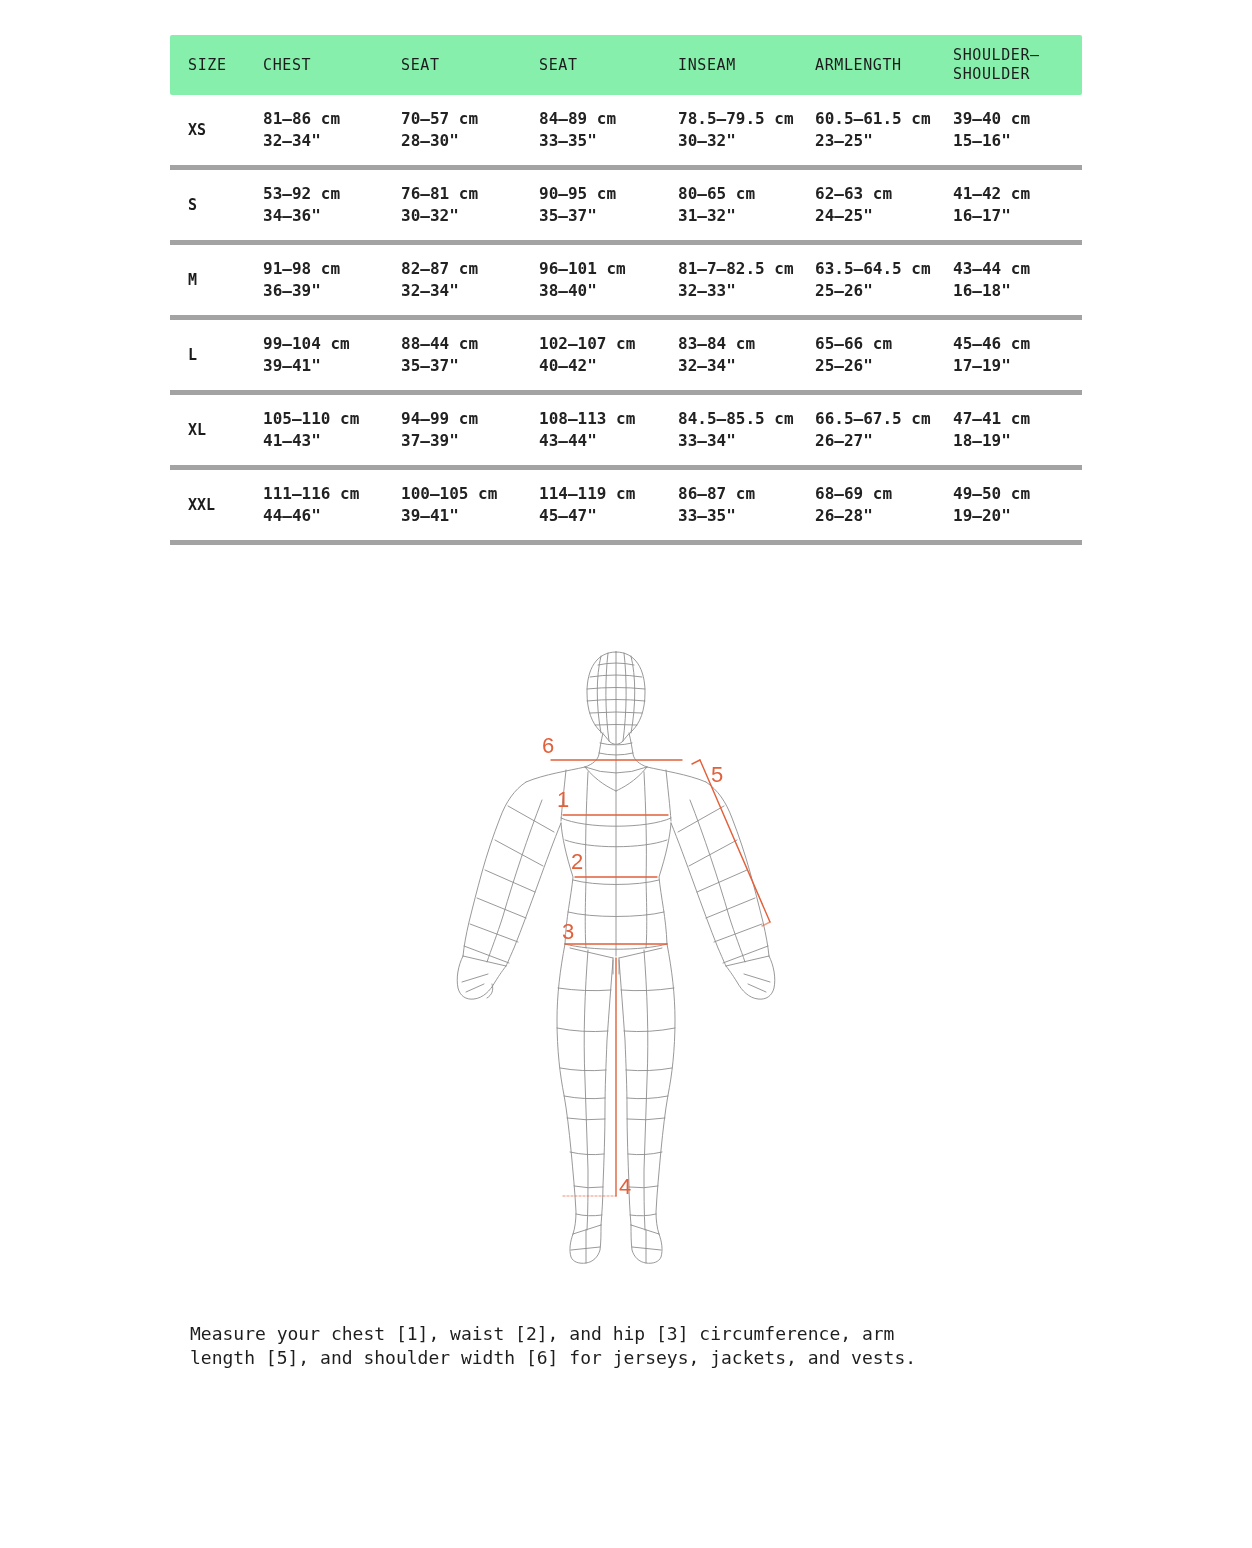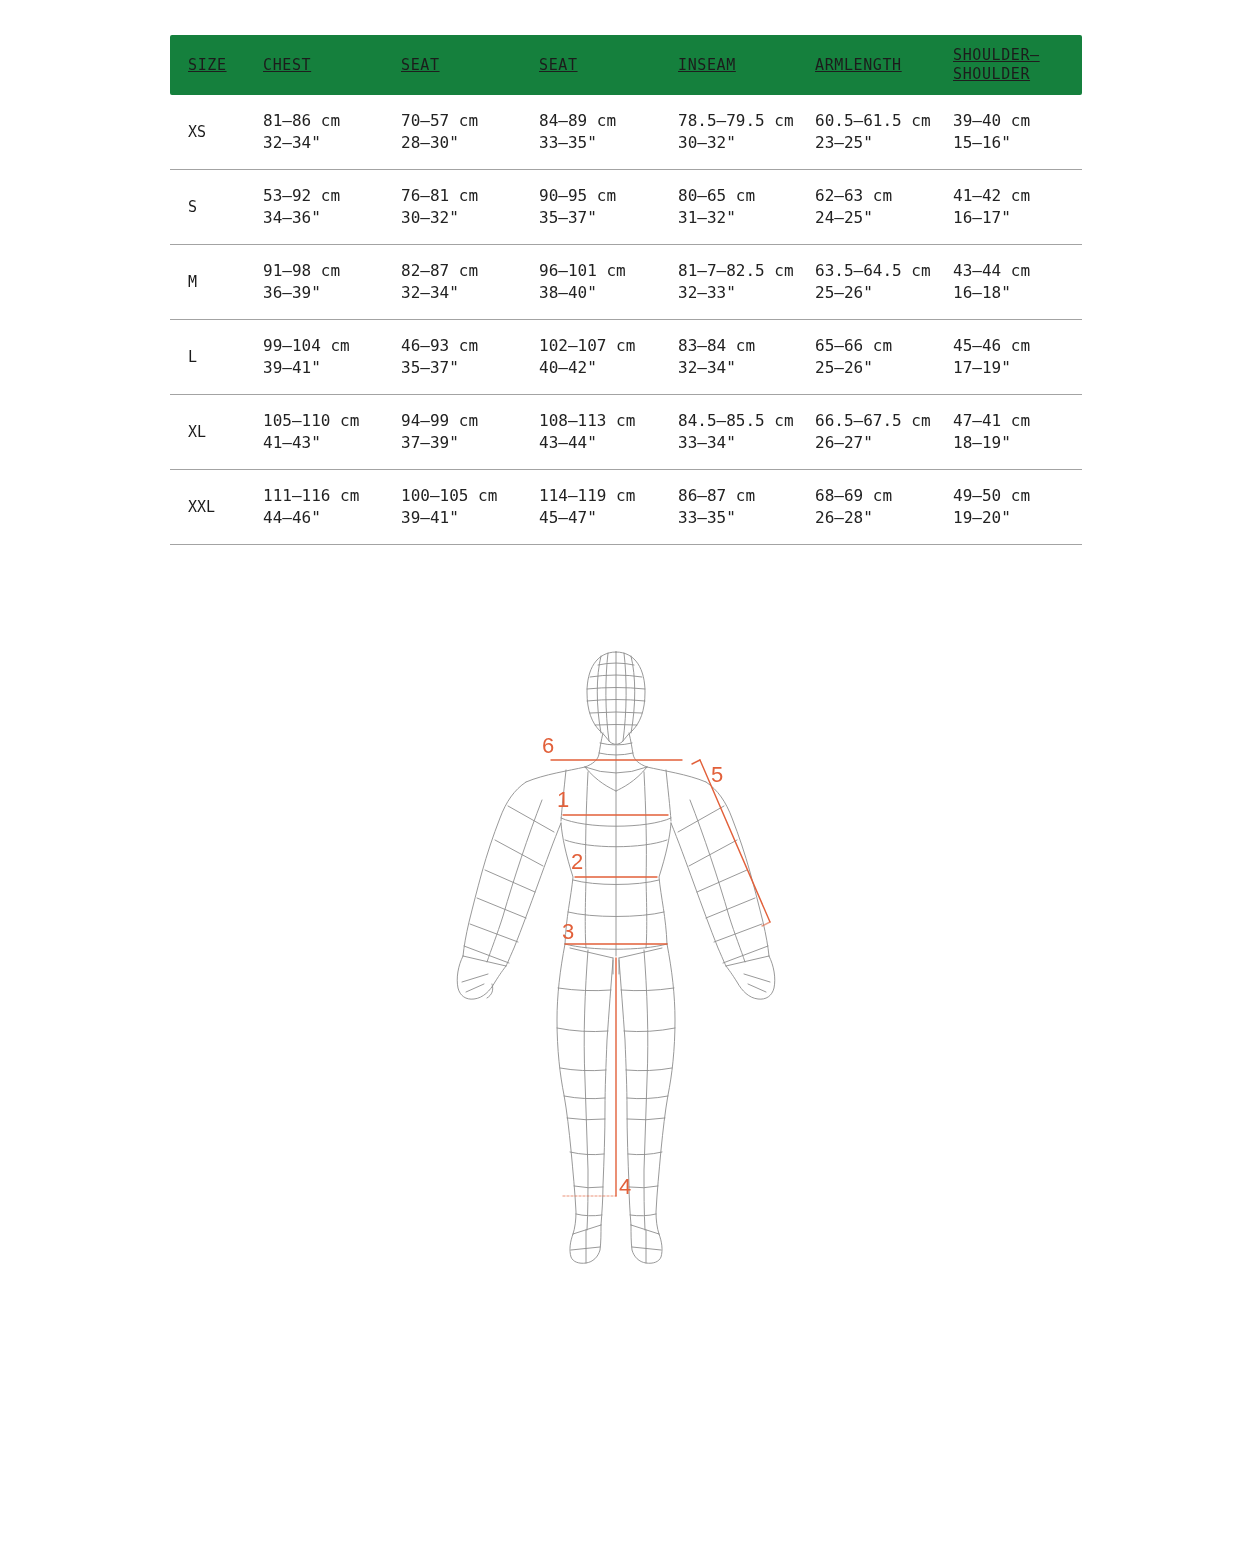--- a/index.html
+++ b/index.html
@@ -2,26 +2,26 @@
 <html><head>
 <meta charset="utf-8">
 <style>
   html,body{margin:0;padding:0;background:#ffffff;}
   body{width:1252px;height:1548px;position:relative;overflow:hidden;
        font-family:"DejaVu Sans Mono","Liberation Mono",monospace;color:#1e1e1e;}
 
   
   .size-table{position:absolute;left:170px;top:35px;width:912px;}
   .thead{display:grid;grid-template-columns:75px 138px 138px 139px 137px 138px 1fr;
-         align-items:center;height:60px;background:#15803d;border-radius:2px;
-         padding-left:18px;box-sizing:border-box;text-decoration:underline;}
+         align-items:center;height:60px;background:#86efac;border-radius:2px;
+         padding-left:18px;box-sizing:border-box;}
   .hcell{font-size:15px;letter-spacing:.6px;line-height:19px;white-space:pre-line;color:#1c1c1c;}
   .trow{display:grid;grid-template-columns:75px 138px 138px 139px 137px 138px 1fr;
-        align-items:center;height:75px;border-bottom:1px solid #a3a3a3;
-        padding-left:18px;box-sizing:border-box;}
+        align-items:center;height:75px;border-bottom:5px solid #a3a3a3;
+        padding-left:18px;box-sizing:border-box;font-weight:bold;}
   .size-cell{font-size:15px;color:#1c1c1c;}
   .cell div{font-size:16px;line-height:22px;color:#222;}
 
   
   .figure-wrap{position:absolute;left:430px;top:640px;width:480px;height:630px;}
   .figure-wrap svg{position:absolute;left:0;top:0;}
   .fig-label{position:absolute;font-family:"Liberation Sans","DejaVu Sans",sans-serif;
              font-size:22px;line-height:1;color:#e2603a;}
 
   
@@ -125,21 +125,21 @@
           <div>16–18"</div>
         </div>
       </div>
       <div class="trow">
         <div class="size-cell">L</div>
         <div class="cell">
           <div>99–104 cm</div>
           <div>39–41"</div>
         </div>
         <div class="cell">
-          <div>46–93 cm</div>
+          <div>88–44 cm</div>
           <div>35–37"</div>
         </div>
         <div class="cell">
           <div>102–107 cm</div>
           <div>40–42"</div>
         </div>
         <div class="cell">
           <div>83–84 cm</div>
           <div>32–34"</div>
         </div>
@@ -331,13 +331,15 @@
   </svg>
   <div class="fig-label" style="left:112px;top:95px">6</div>
   <div class="fig-label" style="left:127px;top:149px">1</div>
   <div class="fig-label" style="left:141px;top:211px">2</div>
   <div class="fig-label" style="left:132px;top:281px">3</div>
   <div class="fig-label" style="left:189px;top:536px">4</div>
   <div class="fig-label" style="left:281px;top:124px">5</div>
 </div>
 
 <div class="notes">
+  <p class="note">Measure your chest [1], waist [2], and hip [3] circumference, arm
+length [5], and shoulder width [6] for jerseys, jackets, and vests.</p>
 </div>
 
 </body></html>

